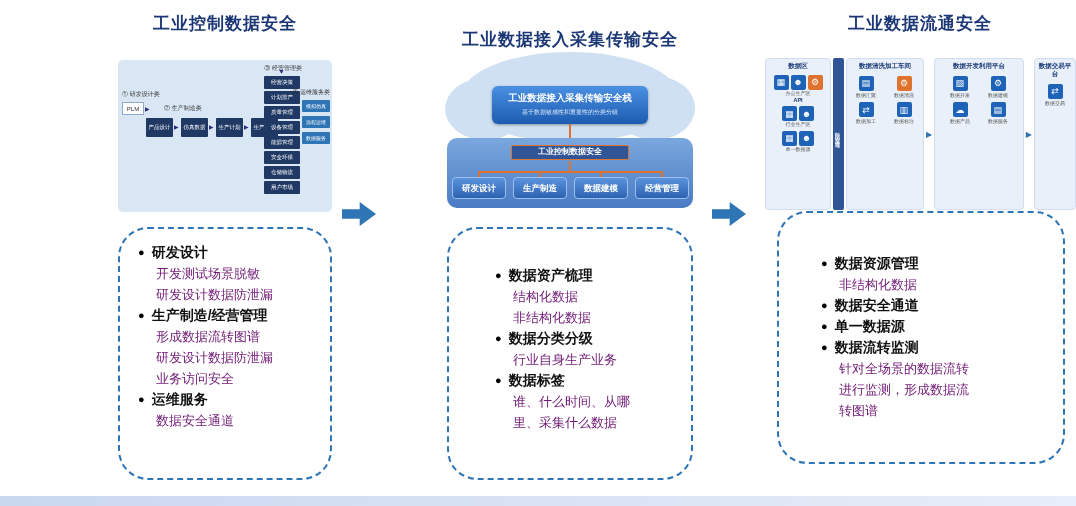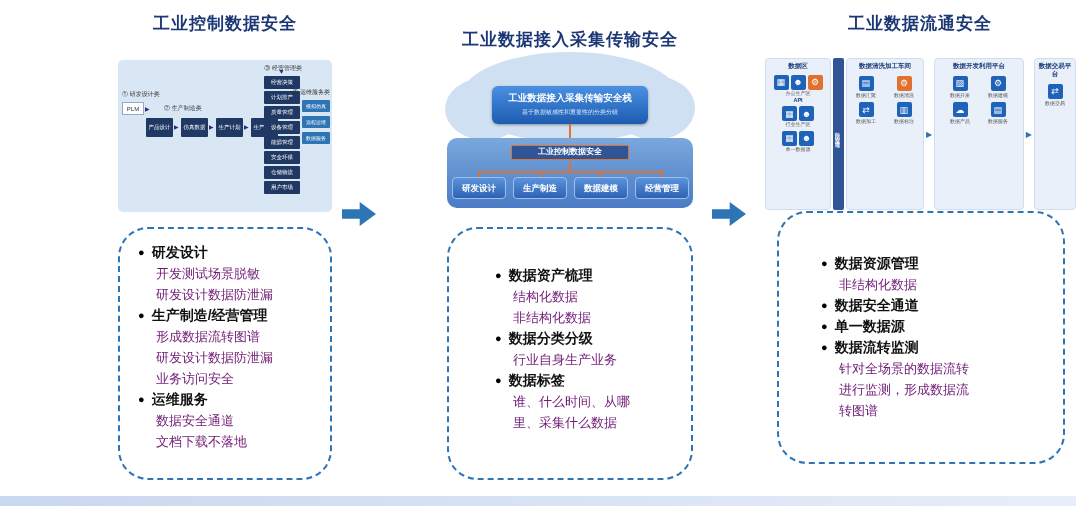--- a/index.html
+++ b/index.html
@@ -236,21 +236,20 @@
     </div>
     <div class="group">
       <div class="g-label"><span class="bullet">●</span><span>生产制造/经营管理</span></div>
       <div class="g-item">形成数据流转图谱</div>
       <div class="g-item">研发设计数据防泄漏</div>
       <div class="g-item">业务访问安全</div>
     </div>
     <div class="group">
       <div class="g-label"><span class="bullet">●</span><span>运维服务</span></div>
       <div class="g-item">数据安全通道</div>
-      <div class="g-item">文档下载不落地</div>
     </div>
   </div>
 
   <div class="panel panel-mid" style="left:447px;top:227px;width:246px;height:253px;padding:36px 8px 0 46px">
     <div class="group">
       <div class="g-label"><span class="bullet">●</span><span>数据资产梳理</span></div>
       <div class="g-item">结构化数据</div>
       <div class="g-item">非结构化数据</div>
     </div>
     <div class="group">

